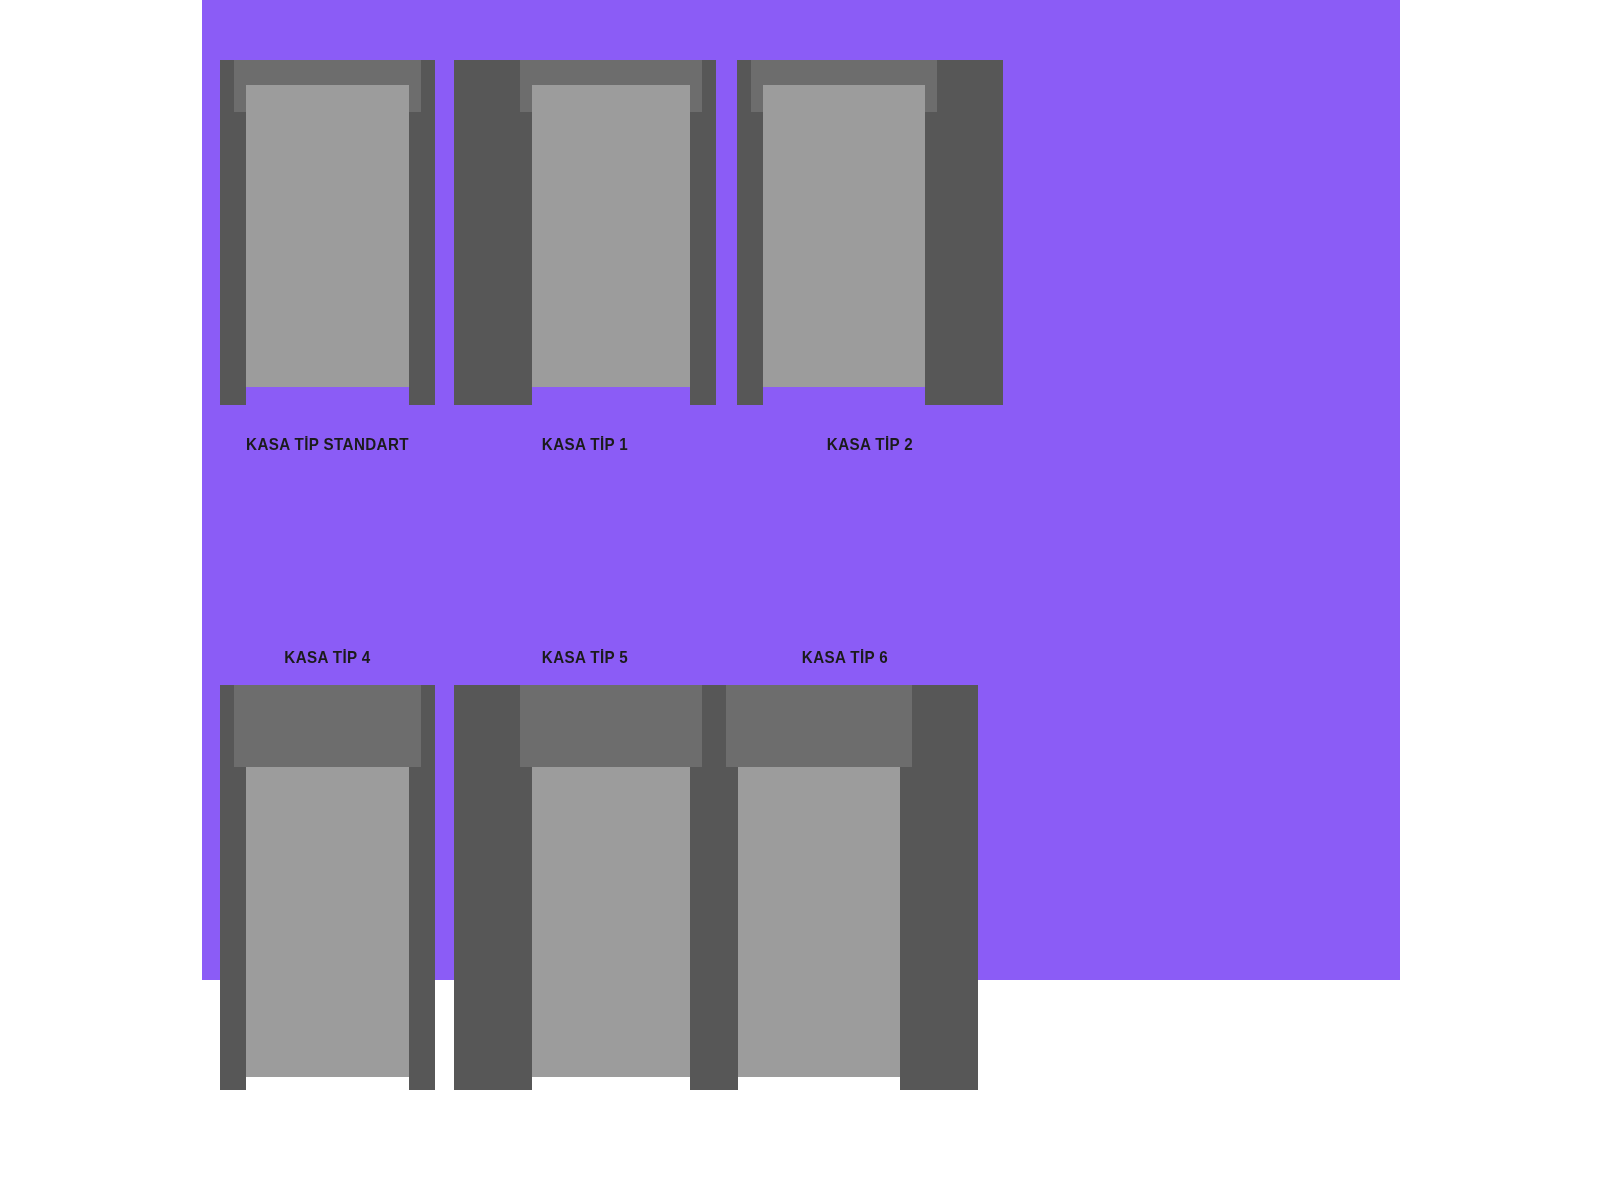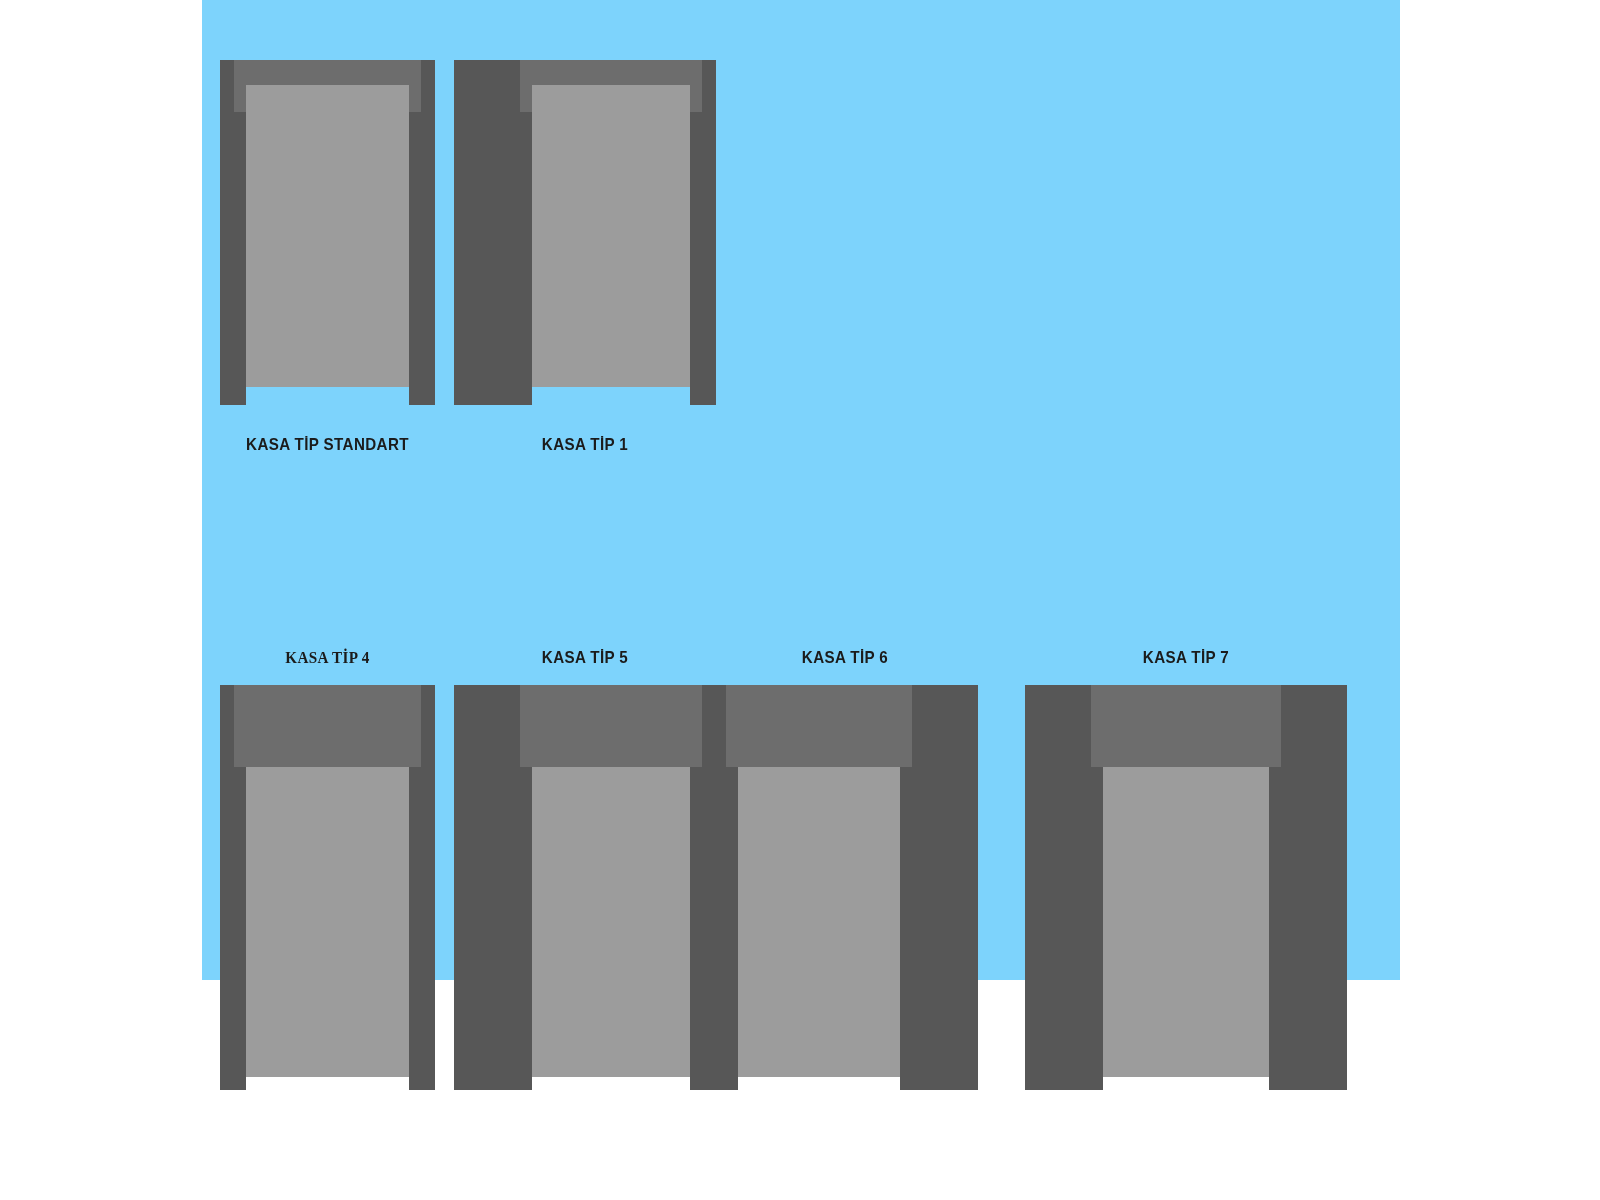--- a/index.html
+++ b/index.html
@@ -16,21 +16,21 @@
     overflow: hidden;
     font-family: "Liberation Sans", "DejaVu Sans", sans-serif;
   }
   
   #canvas {
     position: absolute;
     left: 202px;
     top: 0;
     width: 1198px;
     height: 980px;
-    background: #7dd3fc;
+    background: #8b5cf6;
   }
 
   .row {
     position: absolute;
     left: 0;
     width: 1198px;
   }
   #row-top  { top: 0px;   height: 540px; }
   #row-bottom { top: 600px; height: 600px; }
 
@@ -98,27 +98,36 @@
       <div class="cell" style="left:252px; width:262px; height:540px;">
         <div class="frame" style="width:262px; height:345px; top:60px;">
           <div class="jamb" style="left:0px;   width:78px;  height:345px;"></div>
           <div class="jamb" style="right:0px;  width:26px;  height:345px;"></div>
           <div class="transom" style="left:66px;  right:14px;  top:0px; height:52px;"></div>
           <div class="door" style="left:78px;  right:26px;  top:25px; bottom:18px;"></div>
         </div>
         <div class="label" style="top:435px;">KASA TİP 1</div>
       </div>
 
+      <div class="cell" style="left:535px; width:266px; height:540px;">
+        <div class="frame" style="width:266px; height:345px; top:60px;">
+          <div class="jamb" style="left:0px;   width:26px;  height:345px;"></div>
+          <div class="jamb" style="right:0px;  width:78px;  height:345px;"></div>
+          <div class="transom" style="left:14px;  right:66px;  top:0px; height:52px;"></div>
+          <div class="door" style="left:26px;  right:78px;  top:25px; bottom:18px;"></div>
+        </div>
+        <div class="label" style="top:435px;">KASA TİP 2</div>
+      </div>
 
 
     </div>
 
     <div class="row" id="row-bottom">
 
-      <div class="cell" style="left:18px; width:215px; height:600px;font-family:Liberation Serif, serif;">
+      <div class="cell" style="left:18px; width:215px; height:600px;">
         <div class="label" style="top:48px;">KASA TİP 4</div>
         <div class="frame" style="width:215px; height:405px; top:85px;">
           <div class="jamb" style="left:0px;   width:26px;  height:405px;"></div>
           <div class="jamb" style="right:0px;  width:26px;  height:405px;"></div>
           <div class="transom" style="left:14px;  right:14px;  top:0px; height:82px;"></div>
           <div class="door" style="left:26px;  right:26px;  top:82px; bottom:13px;"></div>
         </div>
       </div>
 
       <div class="cell" style="left:252px; width:262px; height:600px;">
@@ -134,26 +143,17 @@
       <div class="cell" style="left:510px; width:266px; height:600px;">
         <div class="label" style="top:48px;">KASA TİP 6</div>
         <div class="frame" style="width:266px; height:405px; top:85px;">
           <div class="jamb" style="left:0px;   width:26px;  height:405px;"></div>
           <div class="jamb" style="right:0px;  width:78px;  height:405px;"></div>
           <div class="transom" style="left:14px;  right:66px;  top:0px; height:82px;"></div>
           <div class="door" style="left:26px;  right:78px;  top:82px; bottom:13px;"></div>
         </div>
       </div>
 
-      <div class="cell" style="left:823px; width:322px; height:600px;">
-        <div class="label" style="top:48px;">KASA TİP 7</div>
-        <div class="frame" style="width:322px; height:405px; top:85px;">
-          <div class="jamb" style="left:0px;   width:78px;  height:405px;"></div>
-          <div class="jamb" style="right:0px;  width:78px;  height:405px;"></div>
-          <div class="transom" style="left:66px;  right:66px;  top:0px; height:82px;"></div>
-          <div class="door" style="left:78px;  right:78px;  top:82px; bottom:13px;"></div>
-        </div>
-      </div>
 
     </div>
 
   </div>
 </div>
 
 </body></html>

